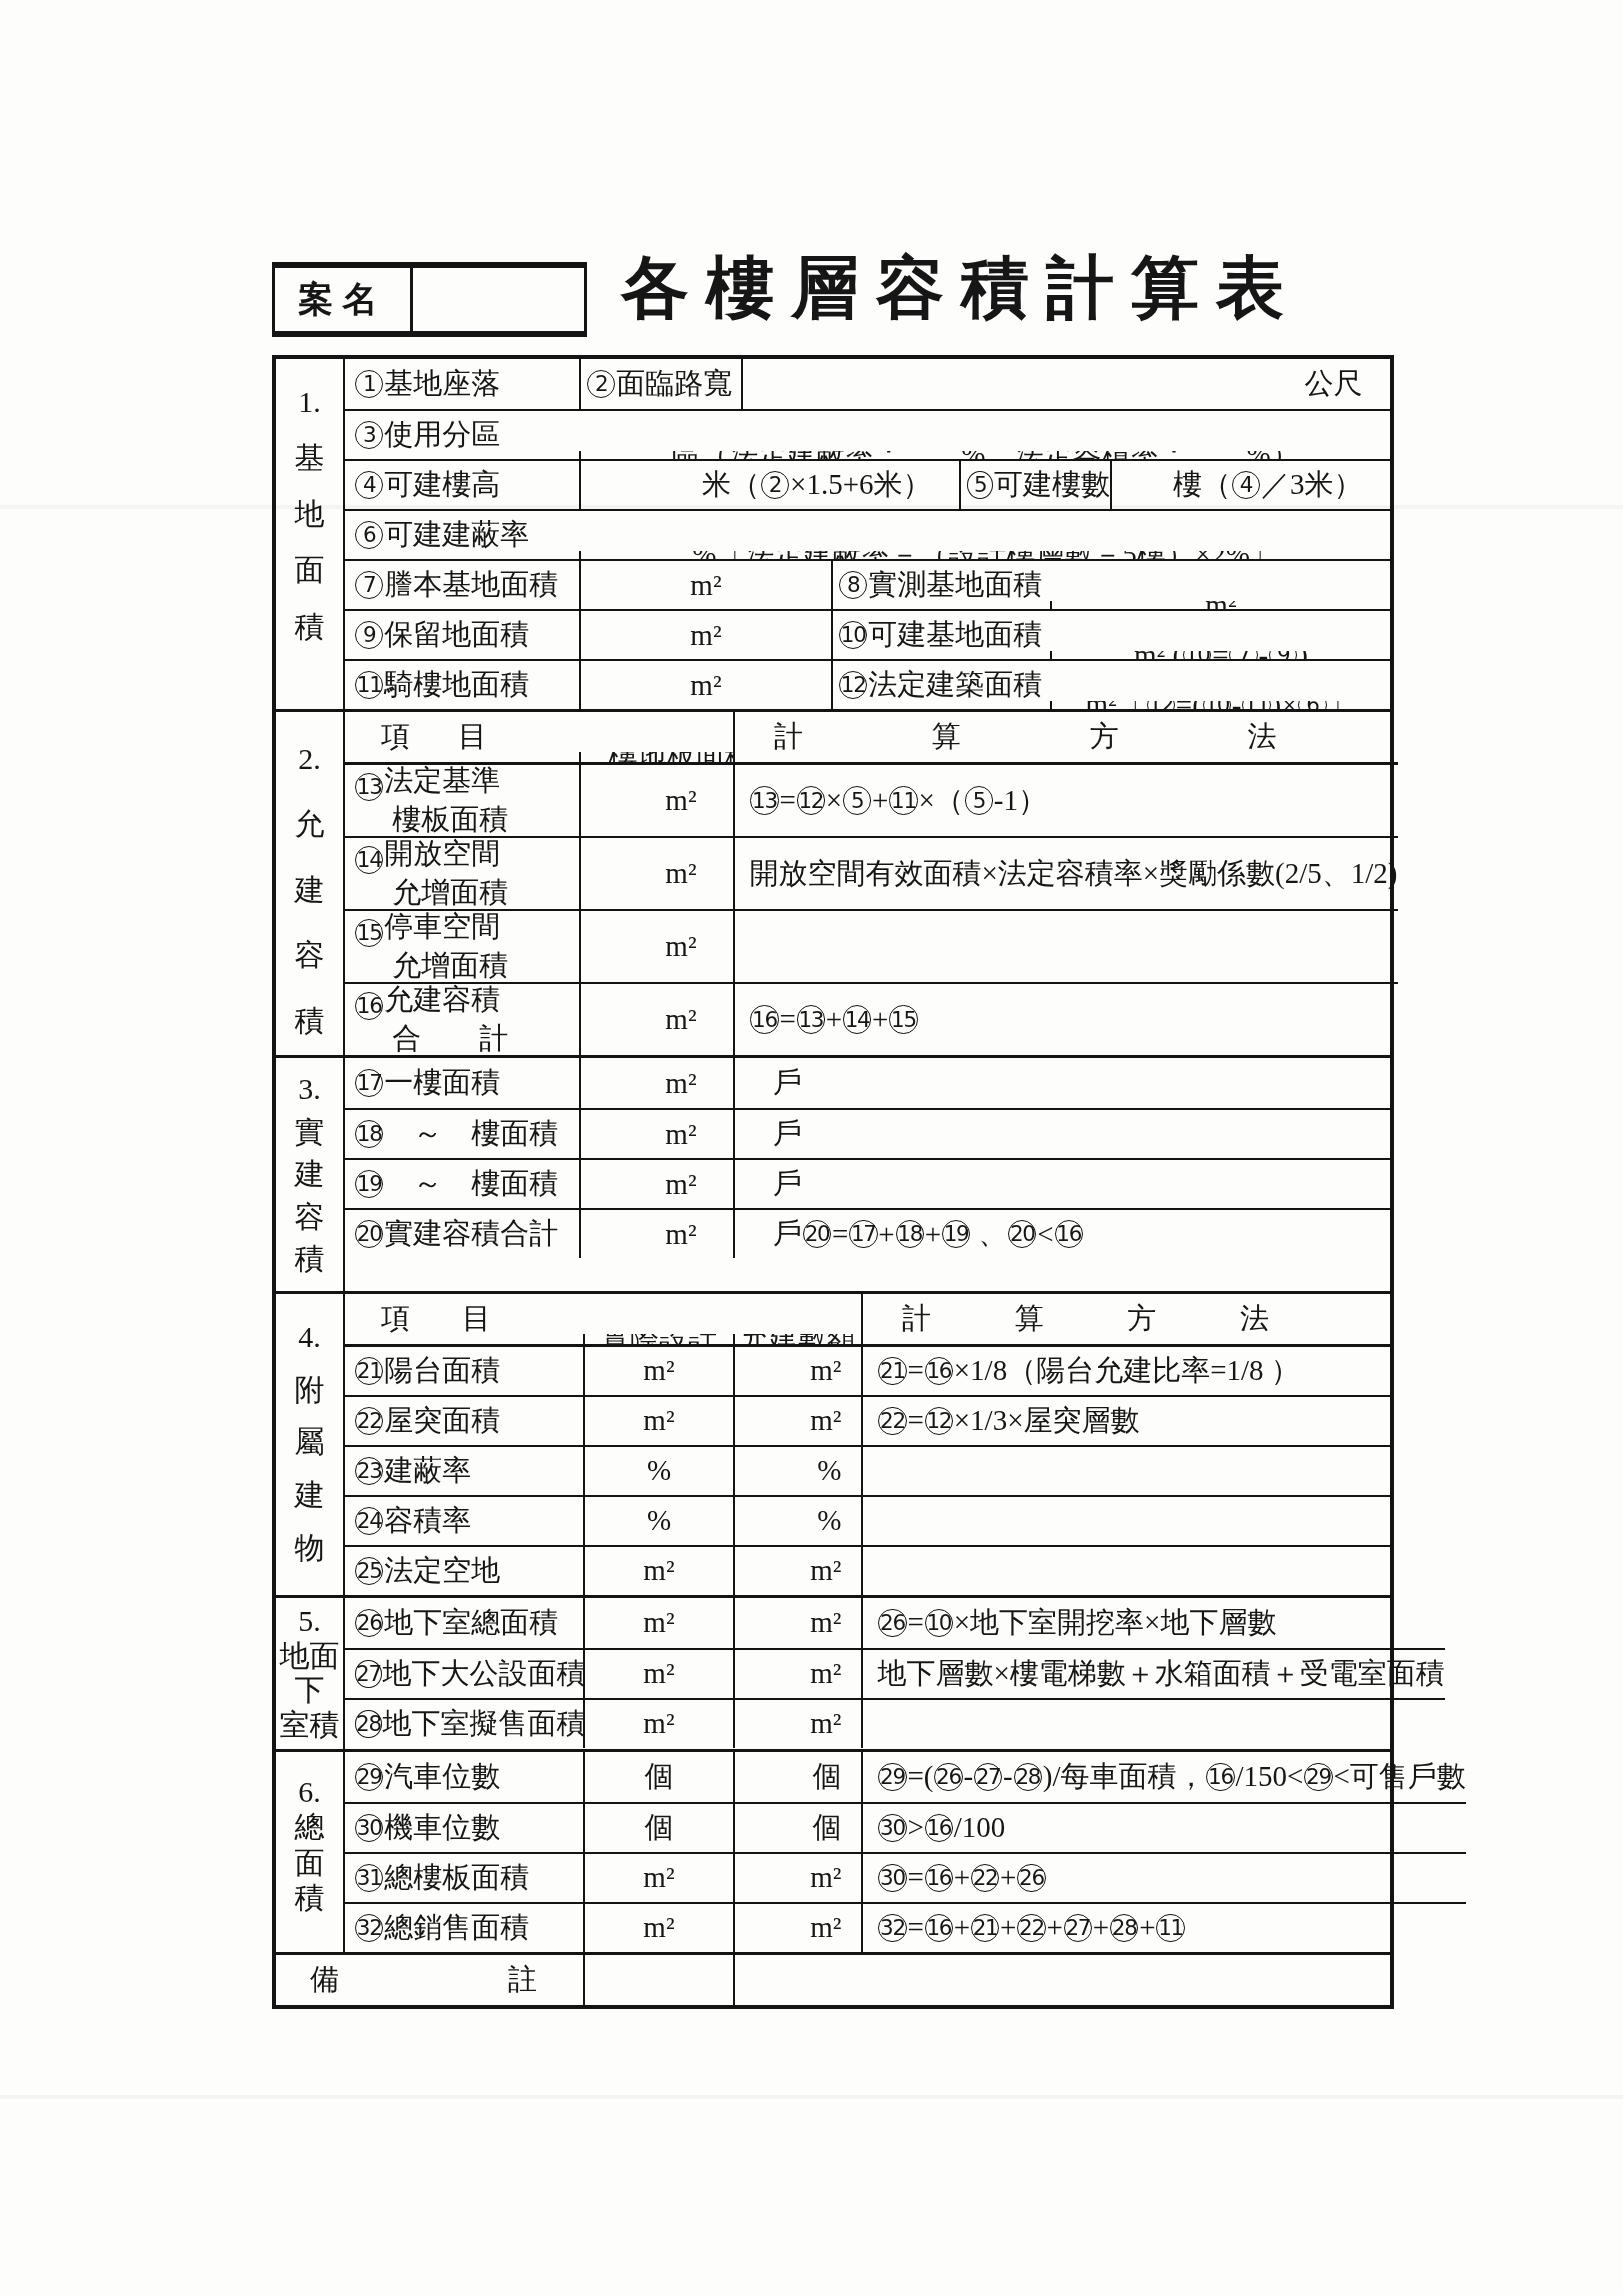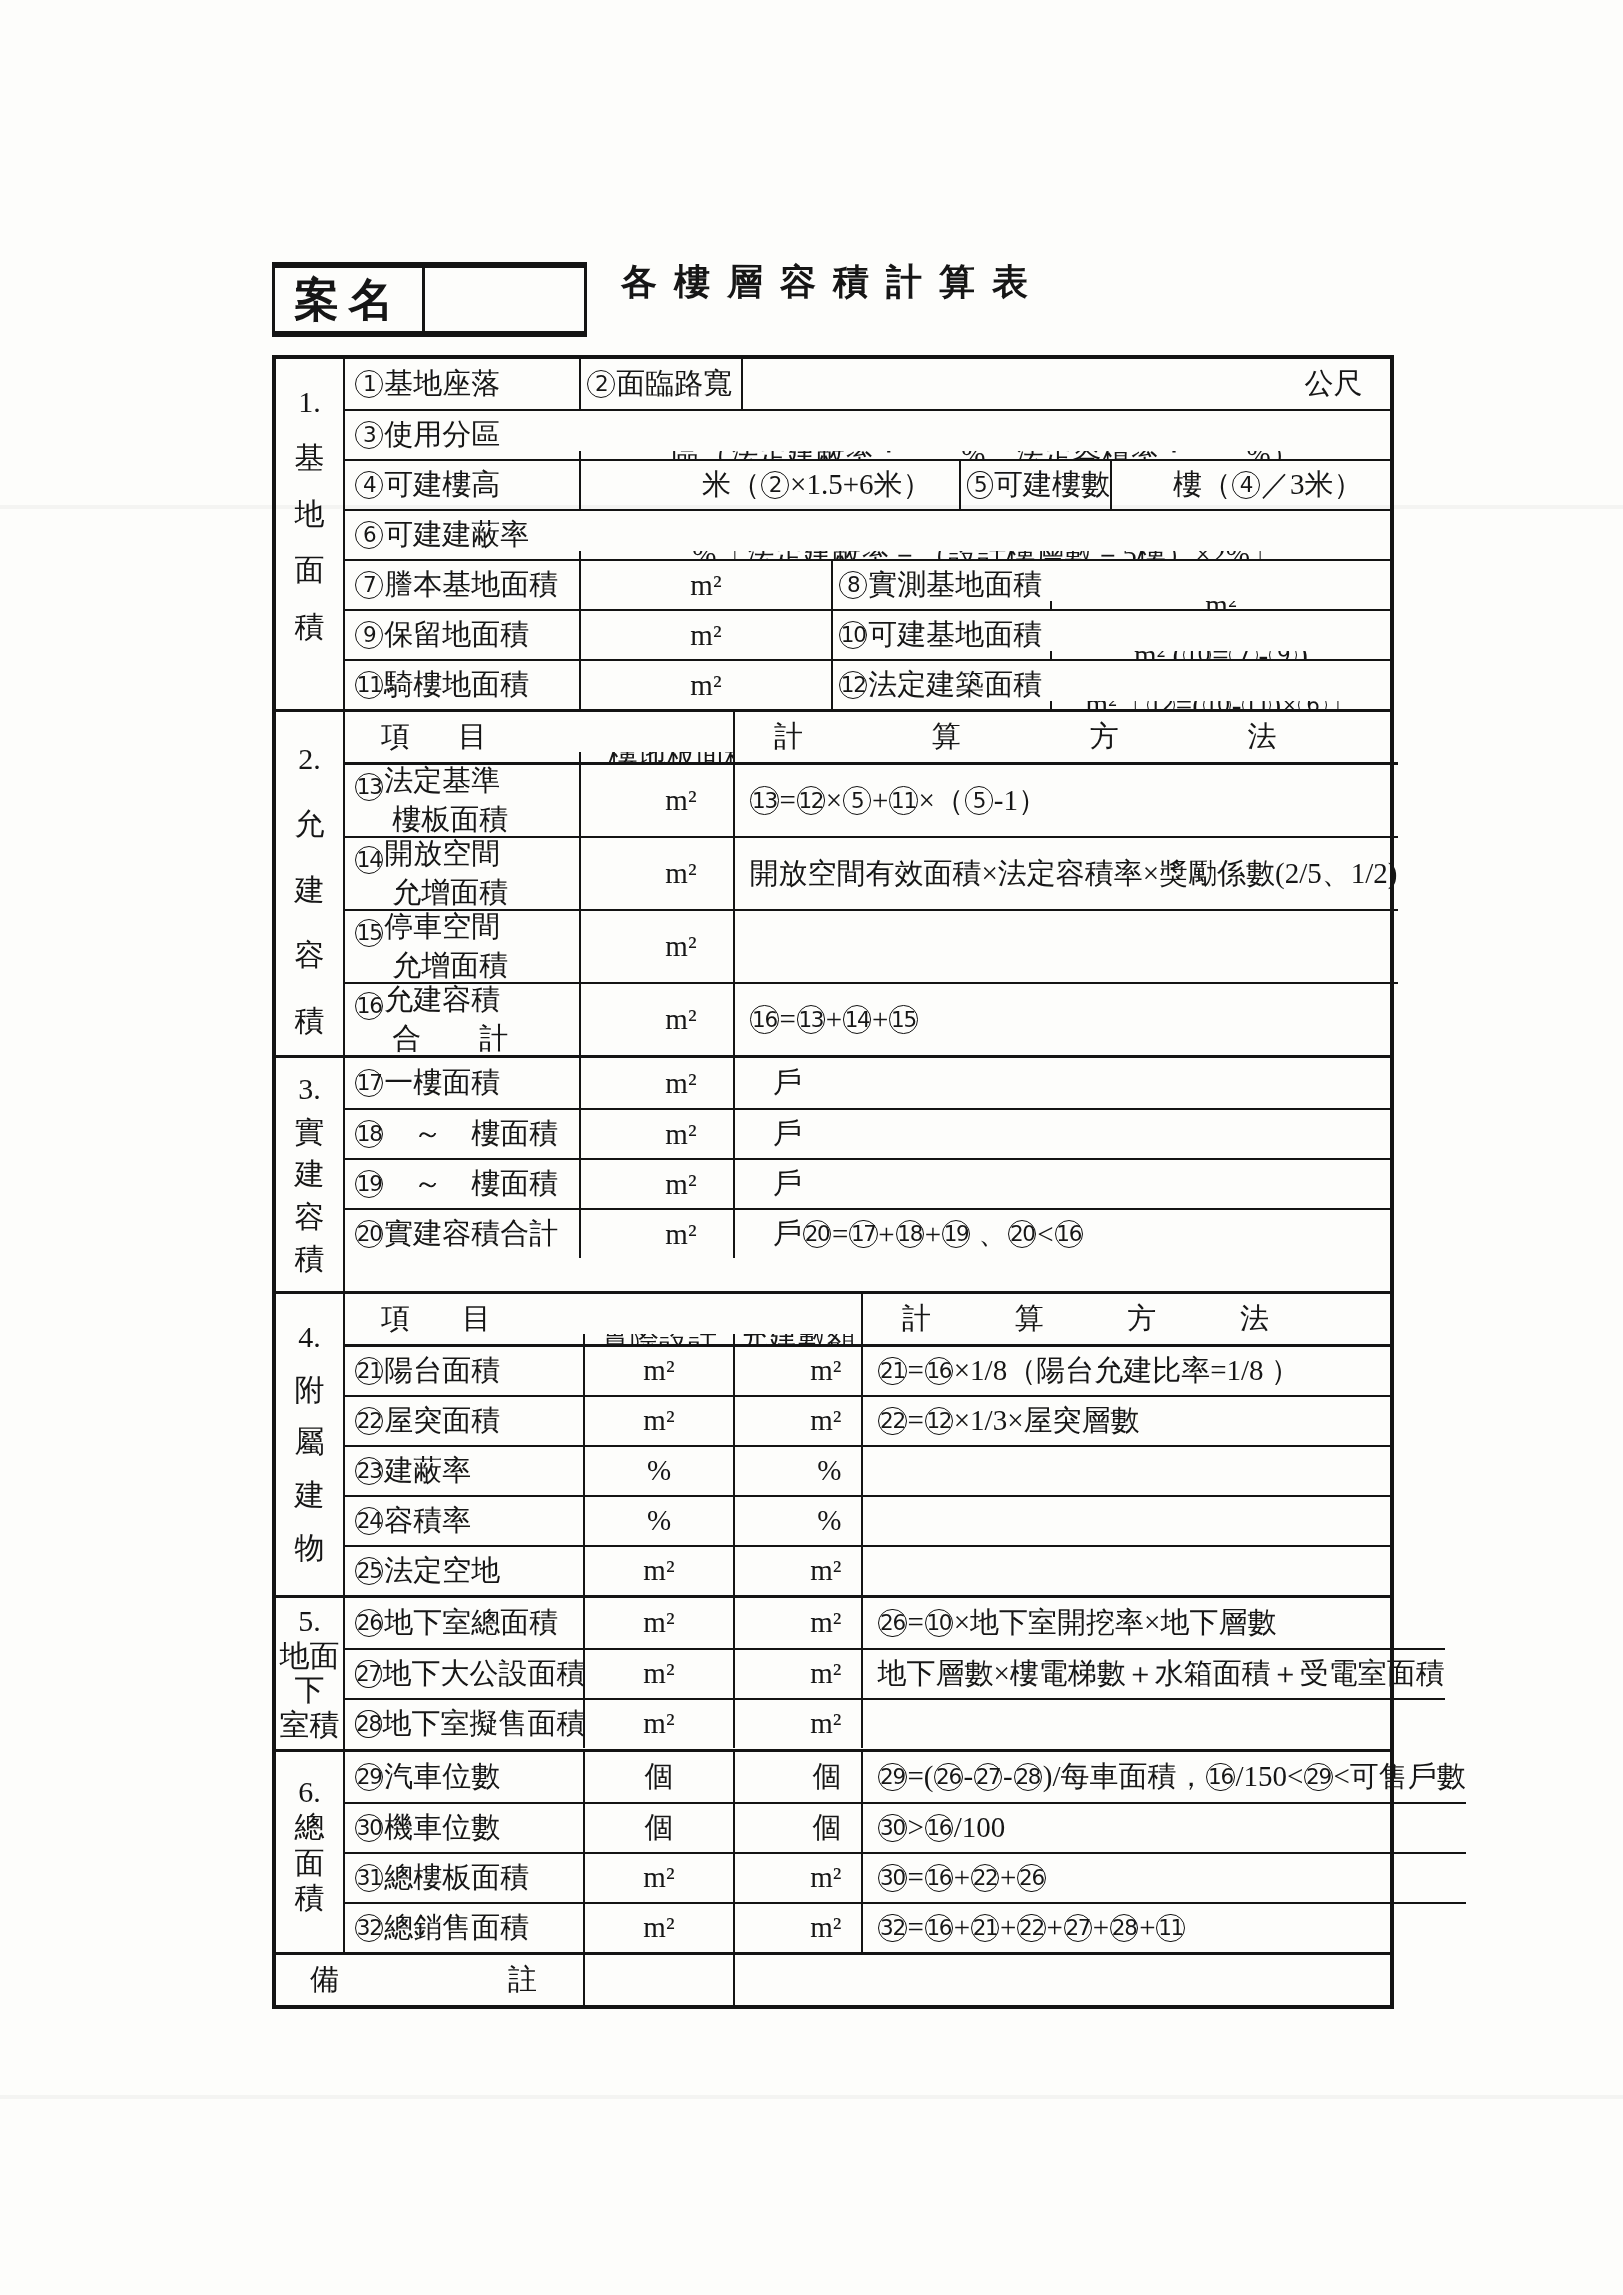--- a/index.html
+++ b/index.html
@@ -12,28 +12,28 @@
   *{box-sizing:border-box;}
   .streak{position:absolute;left:0;width:100%;height:3.9px;background:rgba(0,0,0,0.035);}
 
   
   .titlebox{
     position:absolute; left:272px; top:262px; width:315px; height:75px;
     border:3.9px solid #141414; border-top-width:6.5px; border-bottom-width:6.5px;
     display:flex;
   }
   .titlebox .case{
-    width:147px; display:flex; align-items:center; justify-content:center;
-    font-size:45px; font-weight:bold; letter-spacing:9.2px;font-family:Liberation Serif, serif;
+    width:135px; display:flex; align-items:center; justify-content:center;
+    font-size:35px; font-weight:bold; letter-spacing:9.2px;font-family:Liberation Serif, serif;
   }
   .titlebox .blank{flex:1; border-left:3.3px solid #141414;}
   .doctitle{
-    position:absolute; left:621px; top:246px; width:550px; height:72px;
+    position:absolute; left:621px; top:252px; width:550px; height:72px;
     display:flex; align-items:center;
-    font-size:36px; font-weight:bold; letter-spacing:17px; white-space:nowrap;
+    font-size:68px; font-weight:bold; letter-spacing:17px; white-space:nowrap;
   }
 
   
   .tbl{
     position:absolute; left:272px; top:355px; width:1122px;
     border:4.6px solid #141414;
   }
   .sec{display:flex; border-top:3.9px solid #141414;}
   .sec:first-child{border-top:none;}
   .seclabel{

